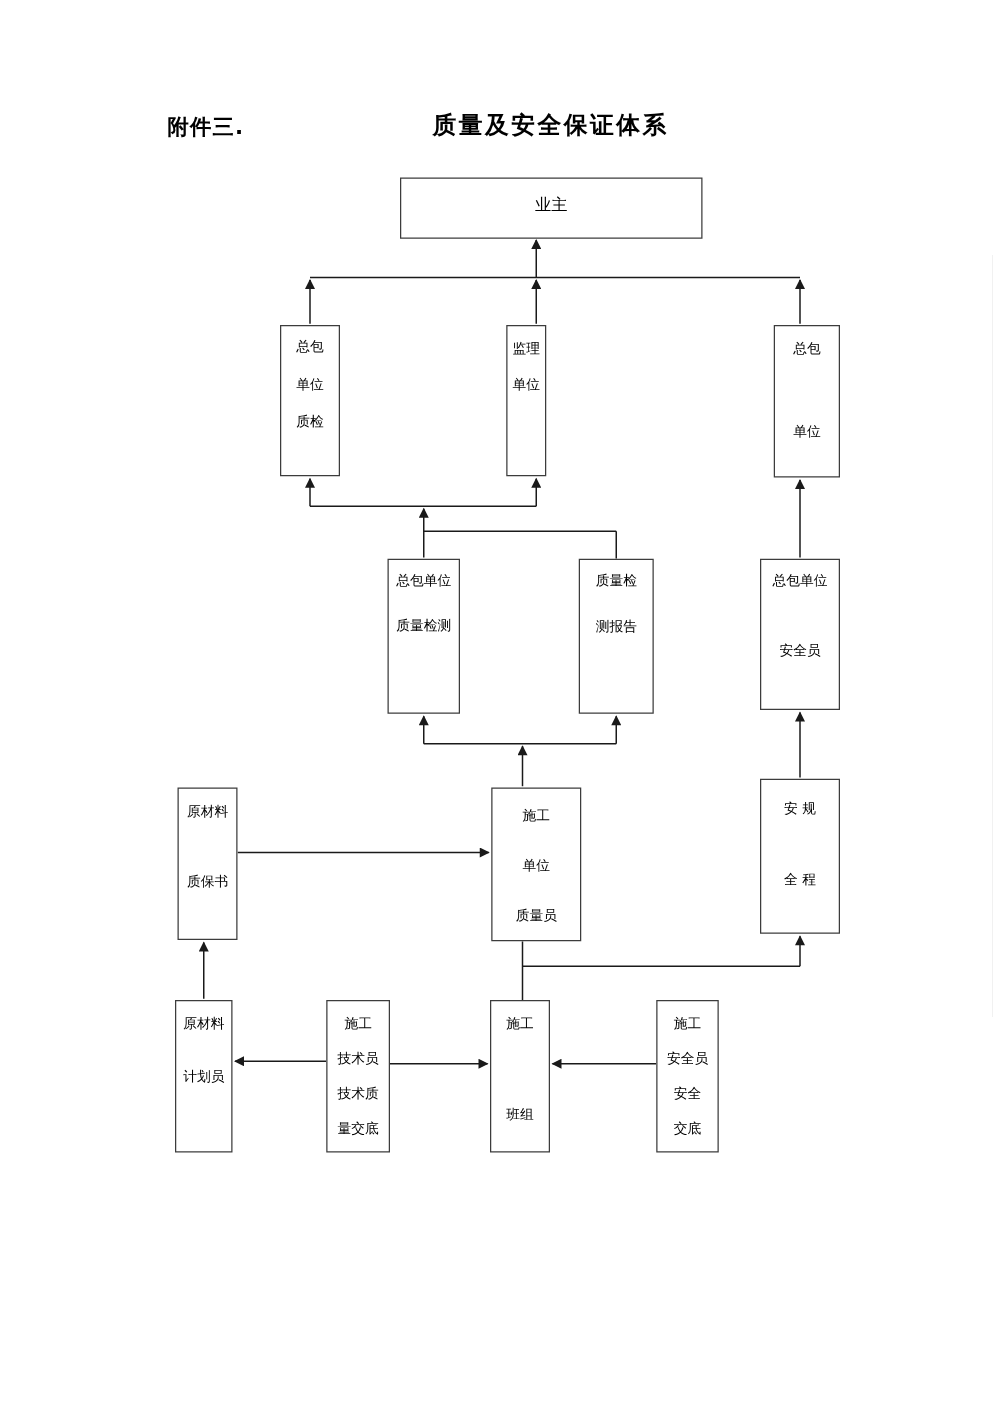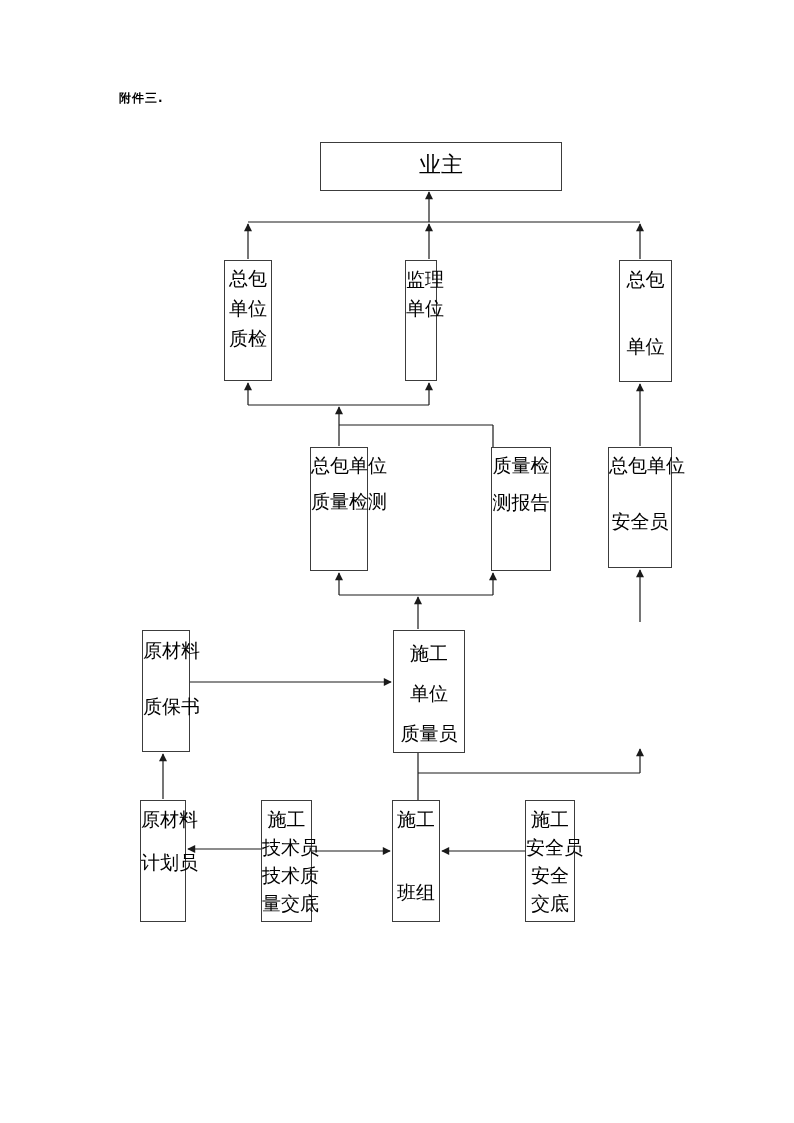--- a/index.html
+++ b/index.html
@@ -6,64 +6,65 @@
   .page{
     position:relative;
     width:794px;height:1123px;
     margin:0 auto;
     background:#ffffff;
     font-family:"DejaVu Sans","Liberation Sans",sans-serif;
     color:#000;
     overflow:hidden;
   }
   .attachment{
-    position:absolute;left:119px;top:90px;
-    font-size:12px;font-weight:bold;letter-spacing:1px;
+    position:absolute;left:134px;top:90px;
+    font-size:17px;font-weight:bold;letter-spacing:1px;
   }
   .heading{
     position:absolute;left:346px;top:87px;
     font-size:19px;font-weight:bold;letter-spacing:2px;
   }
   svg.wires{position:absolute;left:0;top:0;z-index:1;}
   .box{
     position:absolute;
     border:1px solid #3c3c3c;
     background:#ffffff;
     z-index:2;
     box-sizing:border-box;
   }
   .bl{
     position:absolute;left:0;right:0;
     text-align:center;
-    font-size:19px;line-height:18px;
+    font-size:11px;line-height:18px;
     white-space:pre;
   }
-  .owner-label{font-size:22px;}
+  .owner-label{font-size:13px;}
   
   .b-owner        {left:320px;top:142px;width:242px;height:49px;}
   .b-zbzj         {left:224px;top:260px;width:48px; height:121px;}
   .b-jianli       {left:405px;top:260px;width:32px; height:121px;}
   .b-zongbao      {left:619px;top:260px;width:53px; height:122px;}
   .b-zbjc         {left:310px;top:447px;width:58px; height:124px;}
-  .b-baogao       {left:463px;top:447px;width:60px; height:124px;margin-left:28px;}
+  .b-baogao       {left:463px;top:447px;width:60px; height:124px;}
   .b-zbaq         {left:608px;top:447px;width:64px; height:121px;}
   .b-zhibaoshu    {left:142px;top:630px;width:48px; height:122px;}
   .b-sgzly        {left:393px;top:630px;width:72px; height:123px;}
   .b-angui        {left:608px;top:623px;width:64px; height:124px;}
   .b-jihuayuan    {left:140px;top:800px;width:46px; height:122px;}
   .b-jishuyuan    {left:261px;top:800px;width:51px; height:122px;}
   .b-banzu        {left:392px;top:800px;width:48px; height:122px;}
   .b-anquanyuan   {left:525px;top:800px;width:50px; height:122px;}
 </style>
 </head>
 <body>
 
 <div class="page">
 
   <span class="attachment">附件三.</span>
+  <span class="heading">质量及安全保证体系</span>
 
   <svg class="wires" width="794" height="1123" viewBox="0 0 794 1123">
     <defs>
       <marker id="arr" viewBox="0 0 10 10" markerUnits="userSpaceOnUse" markerWidth="9" markerHeight="8" refX="9" refY="5" orient="auto">
         <path d="M0,0 L10,5 L0,10 Z" fill="#1a1a1a"></path>
       </marker>
     </defs>
     <g stroke="#1a1a1a" stroke-width="1.2" fill="none">
 
       <line x1="248" y1="222" x2="640" y2="222"></line>
@@ -141,20 +142,24 @@
     <span class="bl" style="top:10px">原材料</span>
     <span class="bl" style="top:66px">质保书</span>
   </div>
 
   <div class="box b-sgzly">
     <span class="bl" style="top:13px">施工</span>
     <span class="bl" style="top:53px">单位</span>
     <span class="bl" style="top:93px">质量员</span>
   </div>
 
+  <div class="box b-angui">
+    <span class="bl" style="top:14px">安 规</span>
+    <span class="bl" style="top:71px">全 程</span>
+  </div>
 
   <div class="box b-jihuayuan">
     <span class="bl" style="top:9px">原材料</span>
     <span class="bl" style="top:52px">计划员</span>
   </div>
 
   <div class="box b-jishuyuan">
     <span class="bl" style="top:9px">施工</span>
     <span class="bl" style="top:37px">技术员</span>
     <span class="bl" style="top:65px">技术质</span>

